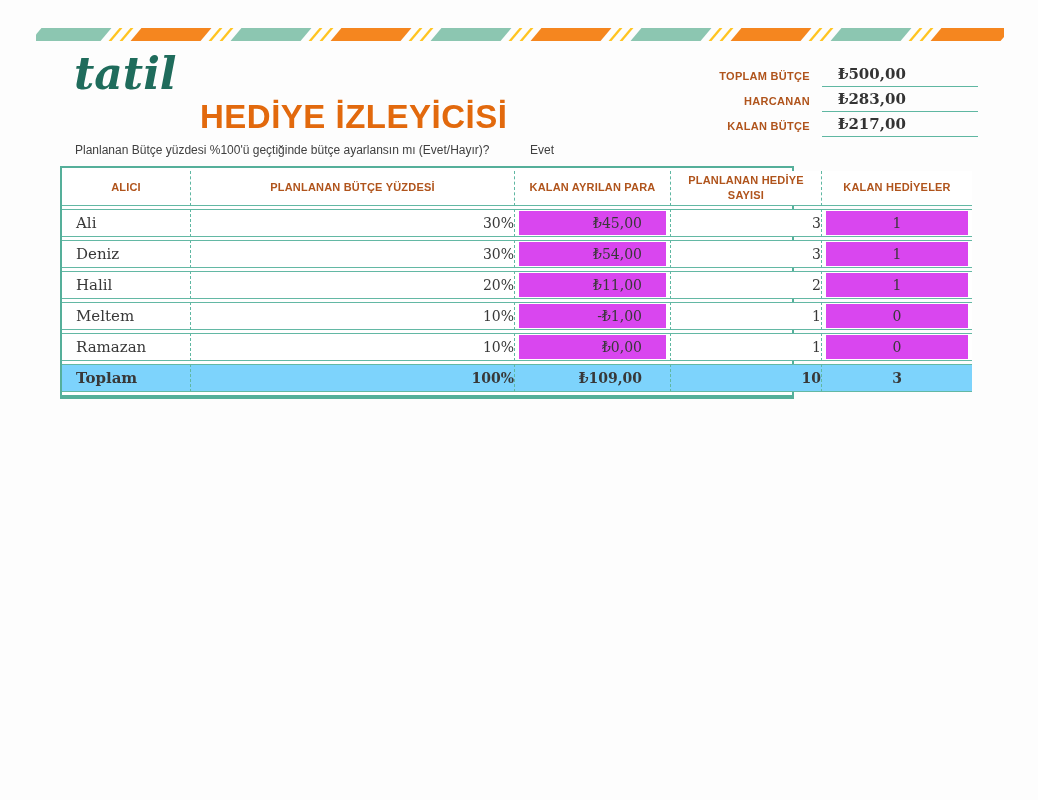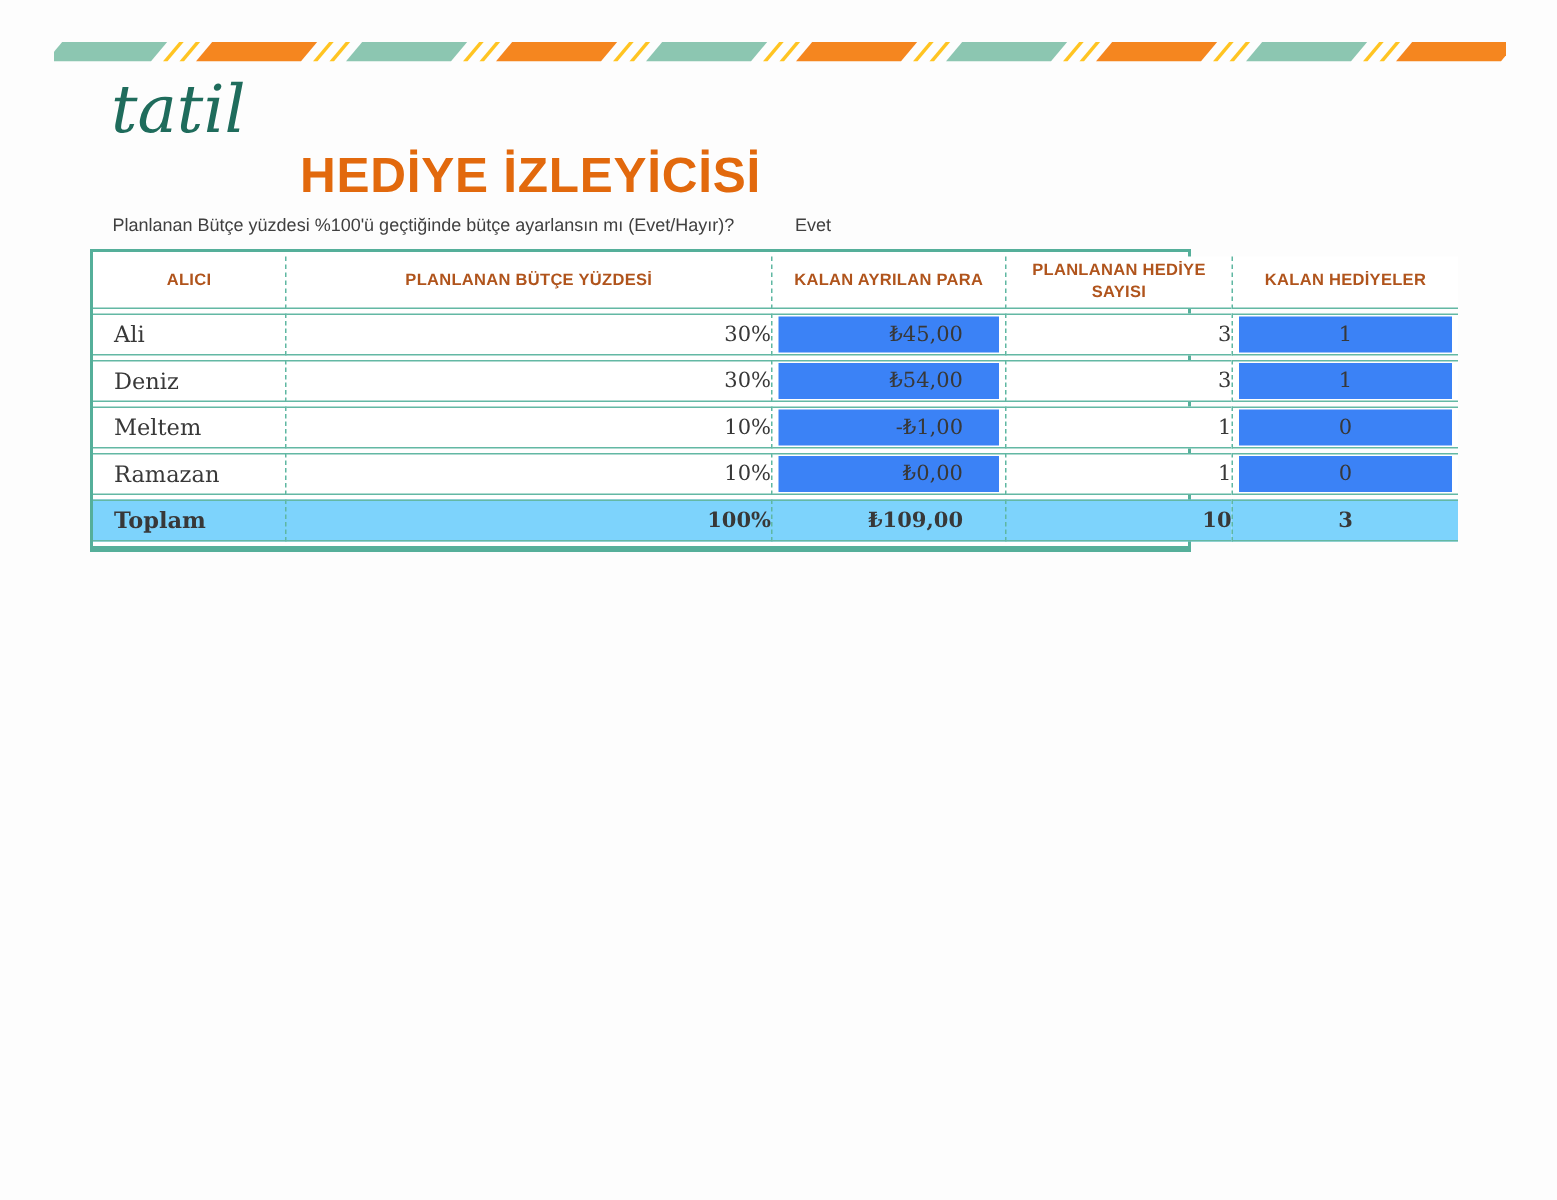--- a/index.html
+++ b/index.html
@@ -12,21 +12,21 @@
             display:flex; align-items:center; gap:8px; overflow:hidden; }
   .seg { height:13px; flex:0 0 auto; transform:skewX(-40deg); }
   .seg.bar { width:70px; }
   .seg.slash { width:3px; }
   .seg.teal { background:#8CC6B1; }
   .seg.orange { background:#F5861F; }
   .seg.slash { background:#FFC422; }
 
   
   .logo { position:absolute; left:74px; top:48px;
-          font-family:"DejaVu Serif", serif; font-style:italic; font-weight:normal;
+          font-family:"DejaVu Serif", serif; font-style:italic; font-weight:bold;
           font-size:44px; color:#1F6C5C; }
   .title { position:absolute; left:200px; top:58px;
            font-size:33px; font-weight:bold; letter-spacing:0.5px; color:#E2690D;margin-top:40px; }
 
   
   .summary { position:absolute; left:640px; top:62px; width:338px; }
   .summary-row { display:flex; align-items:flex-end; height:25px; }
   .summary-label { flex:1; text-align:right; padding-right:12px; padding-bottom:5px;
                    font-size:11px; font-weight:bold; letter-spacing:0.3px; color:#B0541C; }
   .summary-value { width:156px; border-bottom:1px solid #5FB7A2; padding:0 0 3px 16px;
@@ -43,21 +43,21 @@
   col.c1{width:128px;} col.c2{width:324px;} col.c3{width:156px;} col.c4{width:151px;} col.c5{width:151px;}
   th { height:34px; vertical-align:middle; text-align:center;
        font-size:11px; font-weight:bold; letter-spacing:0.2px; color:#B0541C;
        border-bottom:1px solid #63B8A4; background:#fff; line-height:1.35; padding:2px 8px; }
   td { height:28px; vertical-align:middle;
        border-top:1px solid #63B8A4; border-bottom:1px solid #63B8A4;
        font-family:"DejaVu Serif", serif; font-size:14px; color:#383838; background:#fff; }
   th + th, td + td { border-left:1px dashed #5FB7A2; }
   td.c-name { padding-left:14px; font-size:15px; }
   td.c-pct, td.c-cnt { text-align:right; }
-  .fill { margin:1px 4px; background:#3b82f6; line-height:24px; }
+  .fill { margin:1px 4px; background:#d946ef; line-height:24px; }
   .fill.money { text-align:right; padding-right:24px; }
   .fill.cnt { text-align:center; }
   tr.total-row td { background:#7dd3fc; font-weight:bold; }
   tr.total-row .fill { background:transparent; }
 </style>
 </head>
 <body>
 
 <div class="canvas">
 
@@ -88,20 +88,34 @@
       <span class="seg slash"></span>
       <span class="seg bar teal"></span>
       <span class="seg slash"></span>
       <span class="seg slash"></span>
       <span class="seg bar orange"></span>
     </div>
 
   <div class="logo">tatil</div>
   <div class="title">HEDİYE İZLEYİCİSİ</div>
 
+  <div class="summary">
+    <div class="summary-row">
+      <div class="summary-label">TOPLAM BÜTÇE</div>
+      <div class="summary-value">₺500,00</div>
+    </div>
+    <div class="summary-row">
+      <div class="summary-label">HARCANAN</div>
+      <div class="summary-value">₺283,00</div>
+    </div>
+    <div class="summary-row">
+      <div class="summary-label">KALAN BÜTÇE</div>
+      <div class="summary-value">₺217,00</div>
+    </div>
+  </div>
 
   <div class="question">
     <span>Planlanan Bütçe yüzdesi %100'ü geçtiğinde bütçe ayarlansın mı (Evet/Hayır)?</span>
     <span class="answer">Evet</span>
   </div>
 
   <div class="gift-table-wrap">
     <table>
       <colgroup>
           <col class="c1">
@@ -136,20 +150,31 @@
           <td class="c-pct">30%</td>
           <td>
               <div class="fill money">₺54,00</div>
             </td>
           <td class="c-cnt">3</td>
           <td>
               <div class="fill cnt">1</div>
             </td>
         </tr>
         <tr>
+          <td class="c-name">Halil</td>
+          <td class="c-pct">20%</td>
+          <td>
+              <div class="fill money">₺11,00</div>
+            </td>
+          <td class="c-cnt">2</td>
+          <td>
+              <div class="fill cnt">1</div>
+            </td>
+        </tr>
+        <tr>
           <td class="c-name">Meltem</td>
           <td class="c-pct">10%</td>
           <td>
               <div class="fill money">-₺1,00</div>
             </td>
           <td class="c-cnt">1</td>
           <td>
               <div class="fill cnt">0</div>
             </td>
         </tr>

